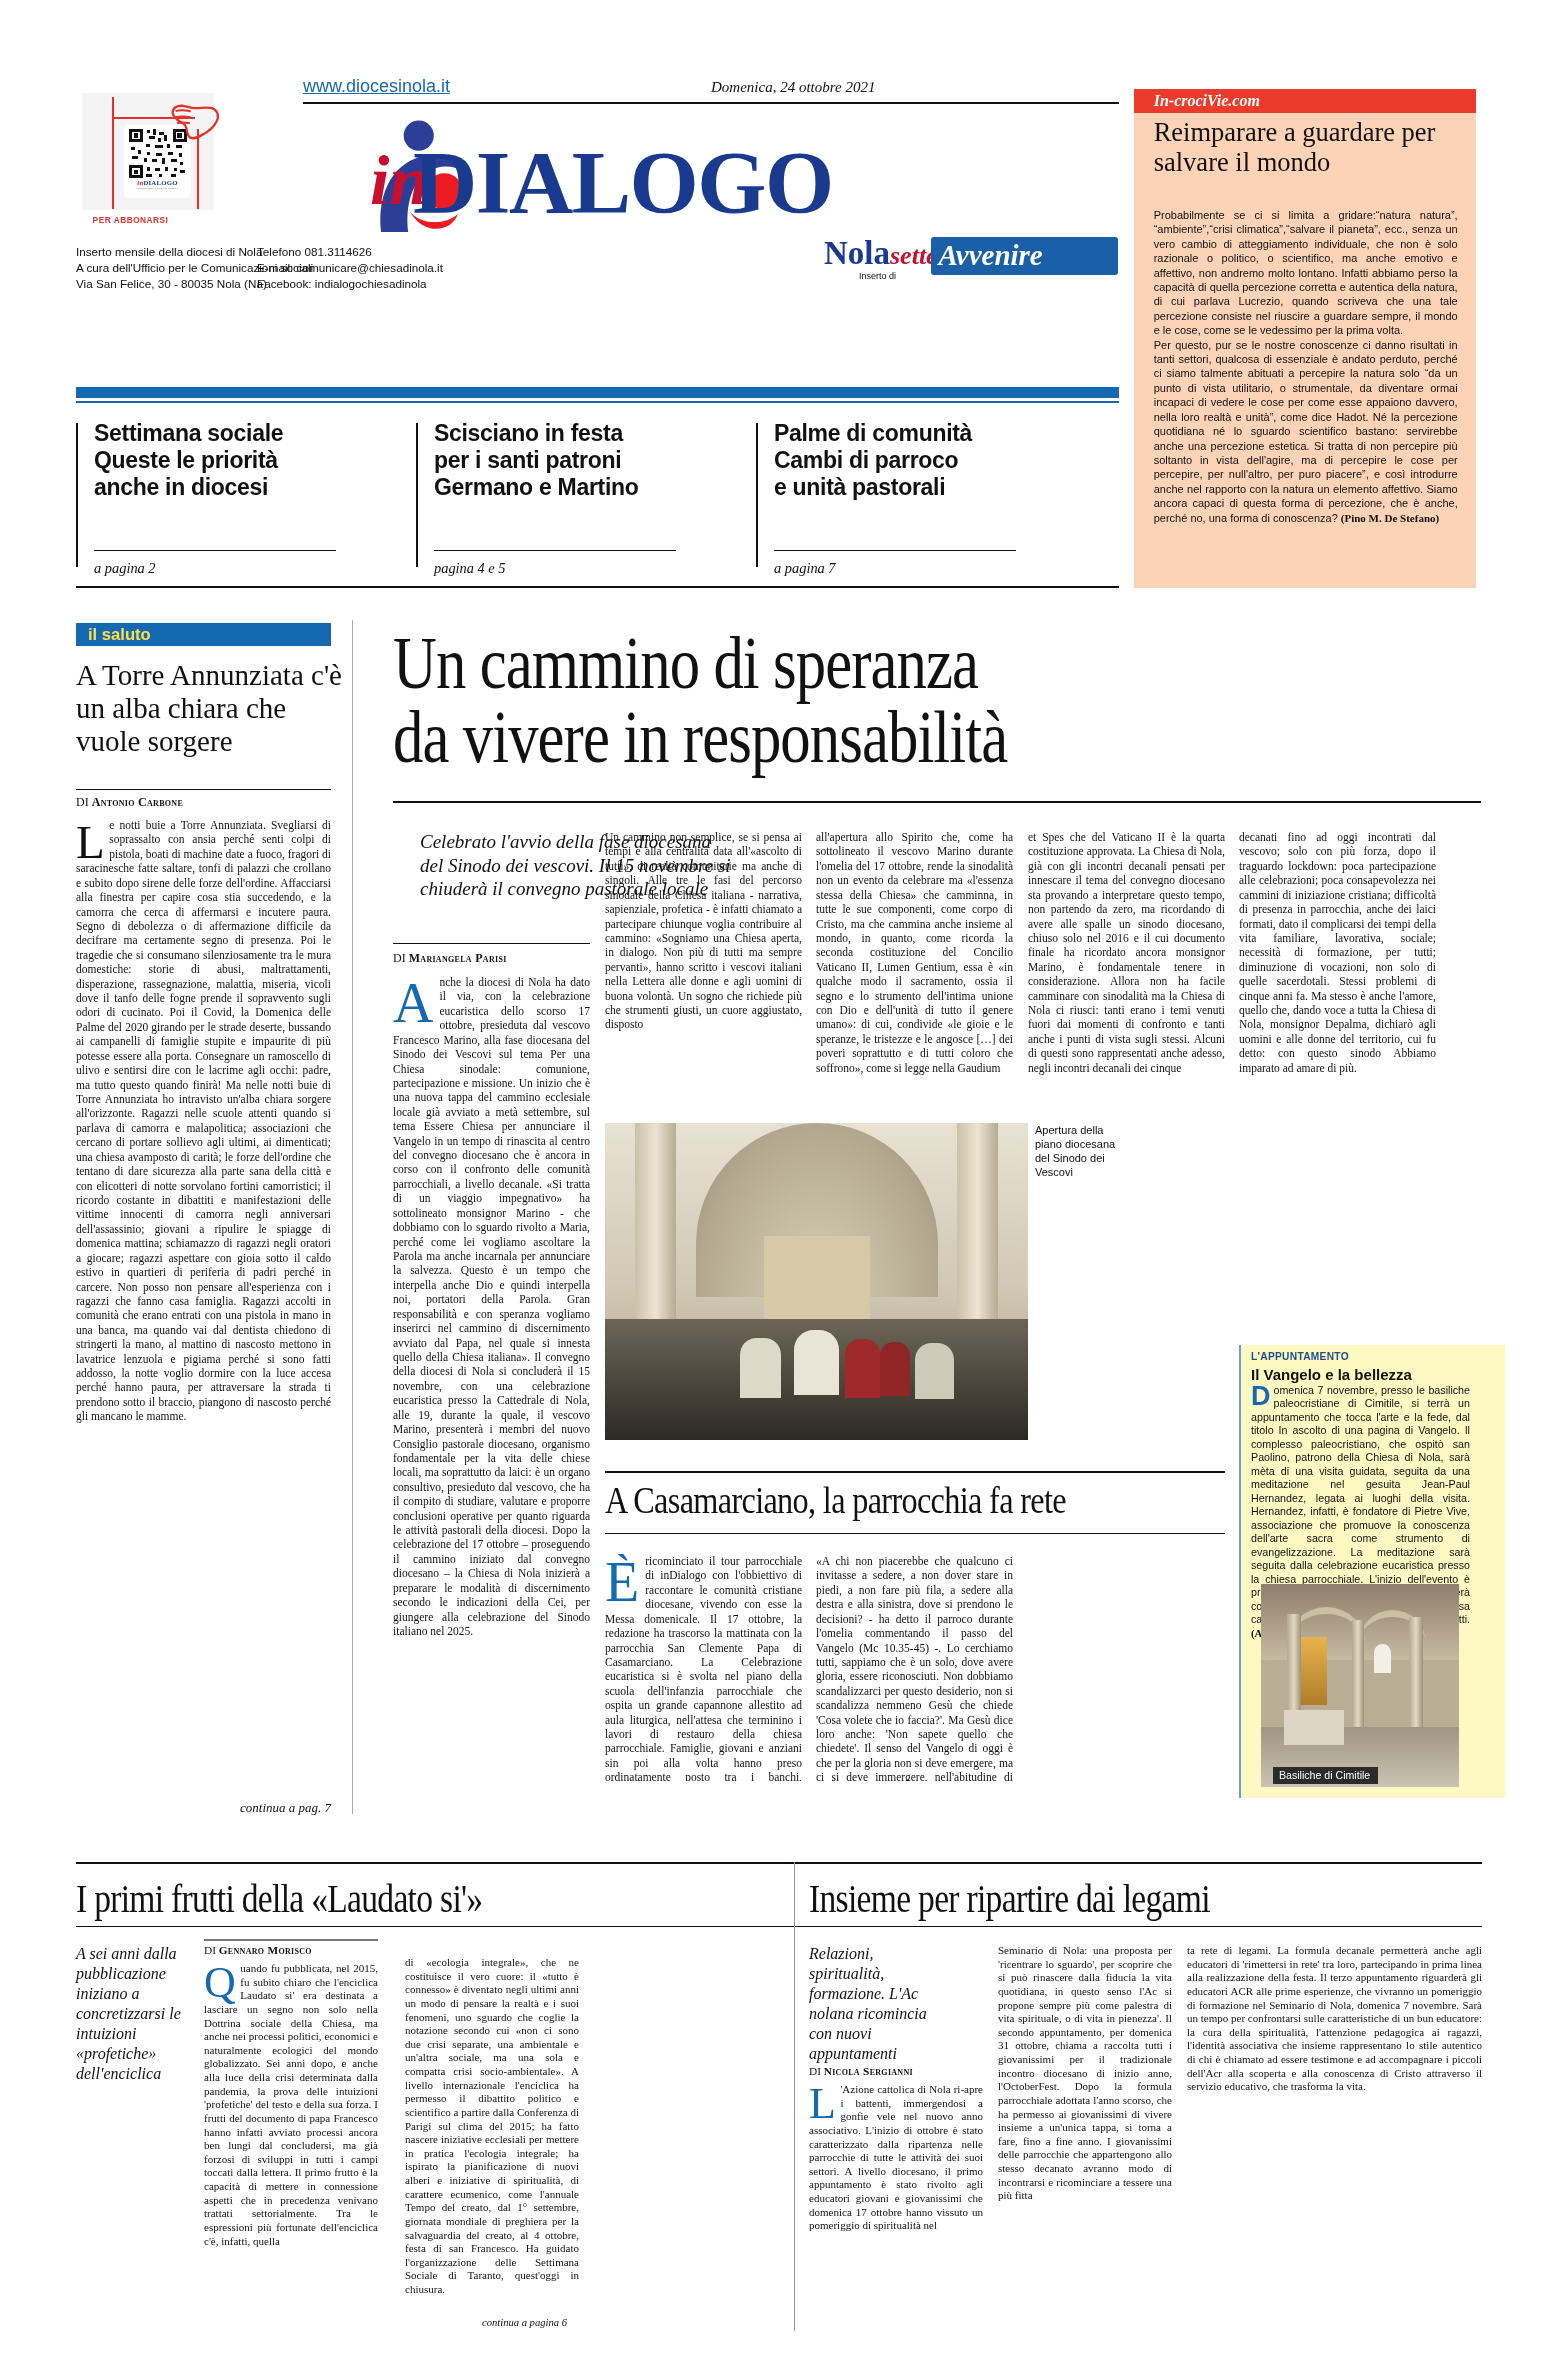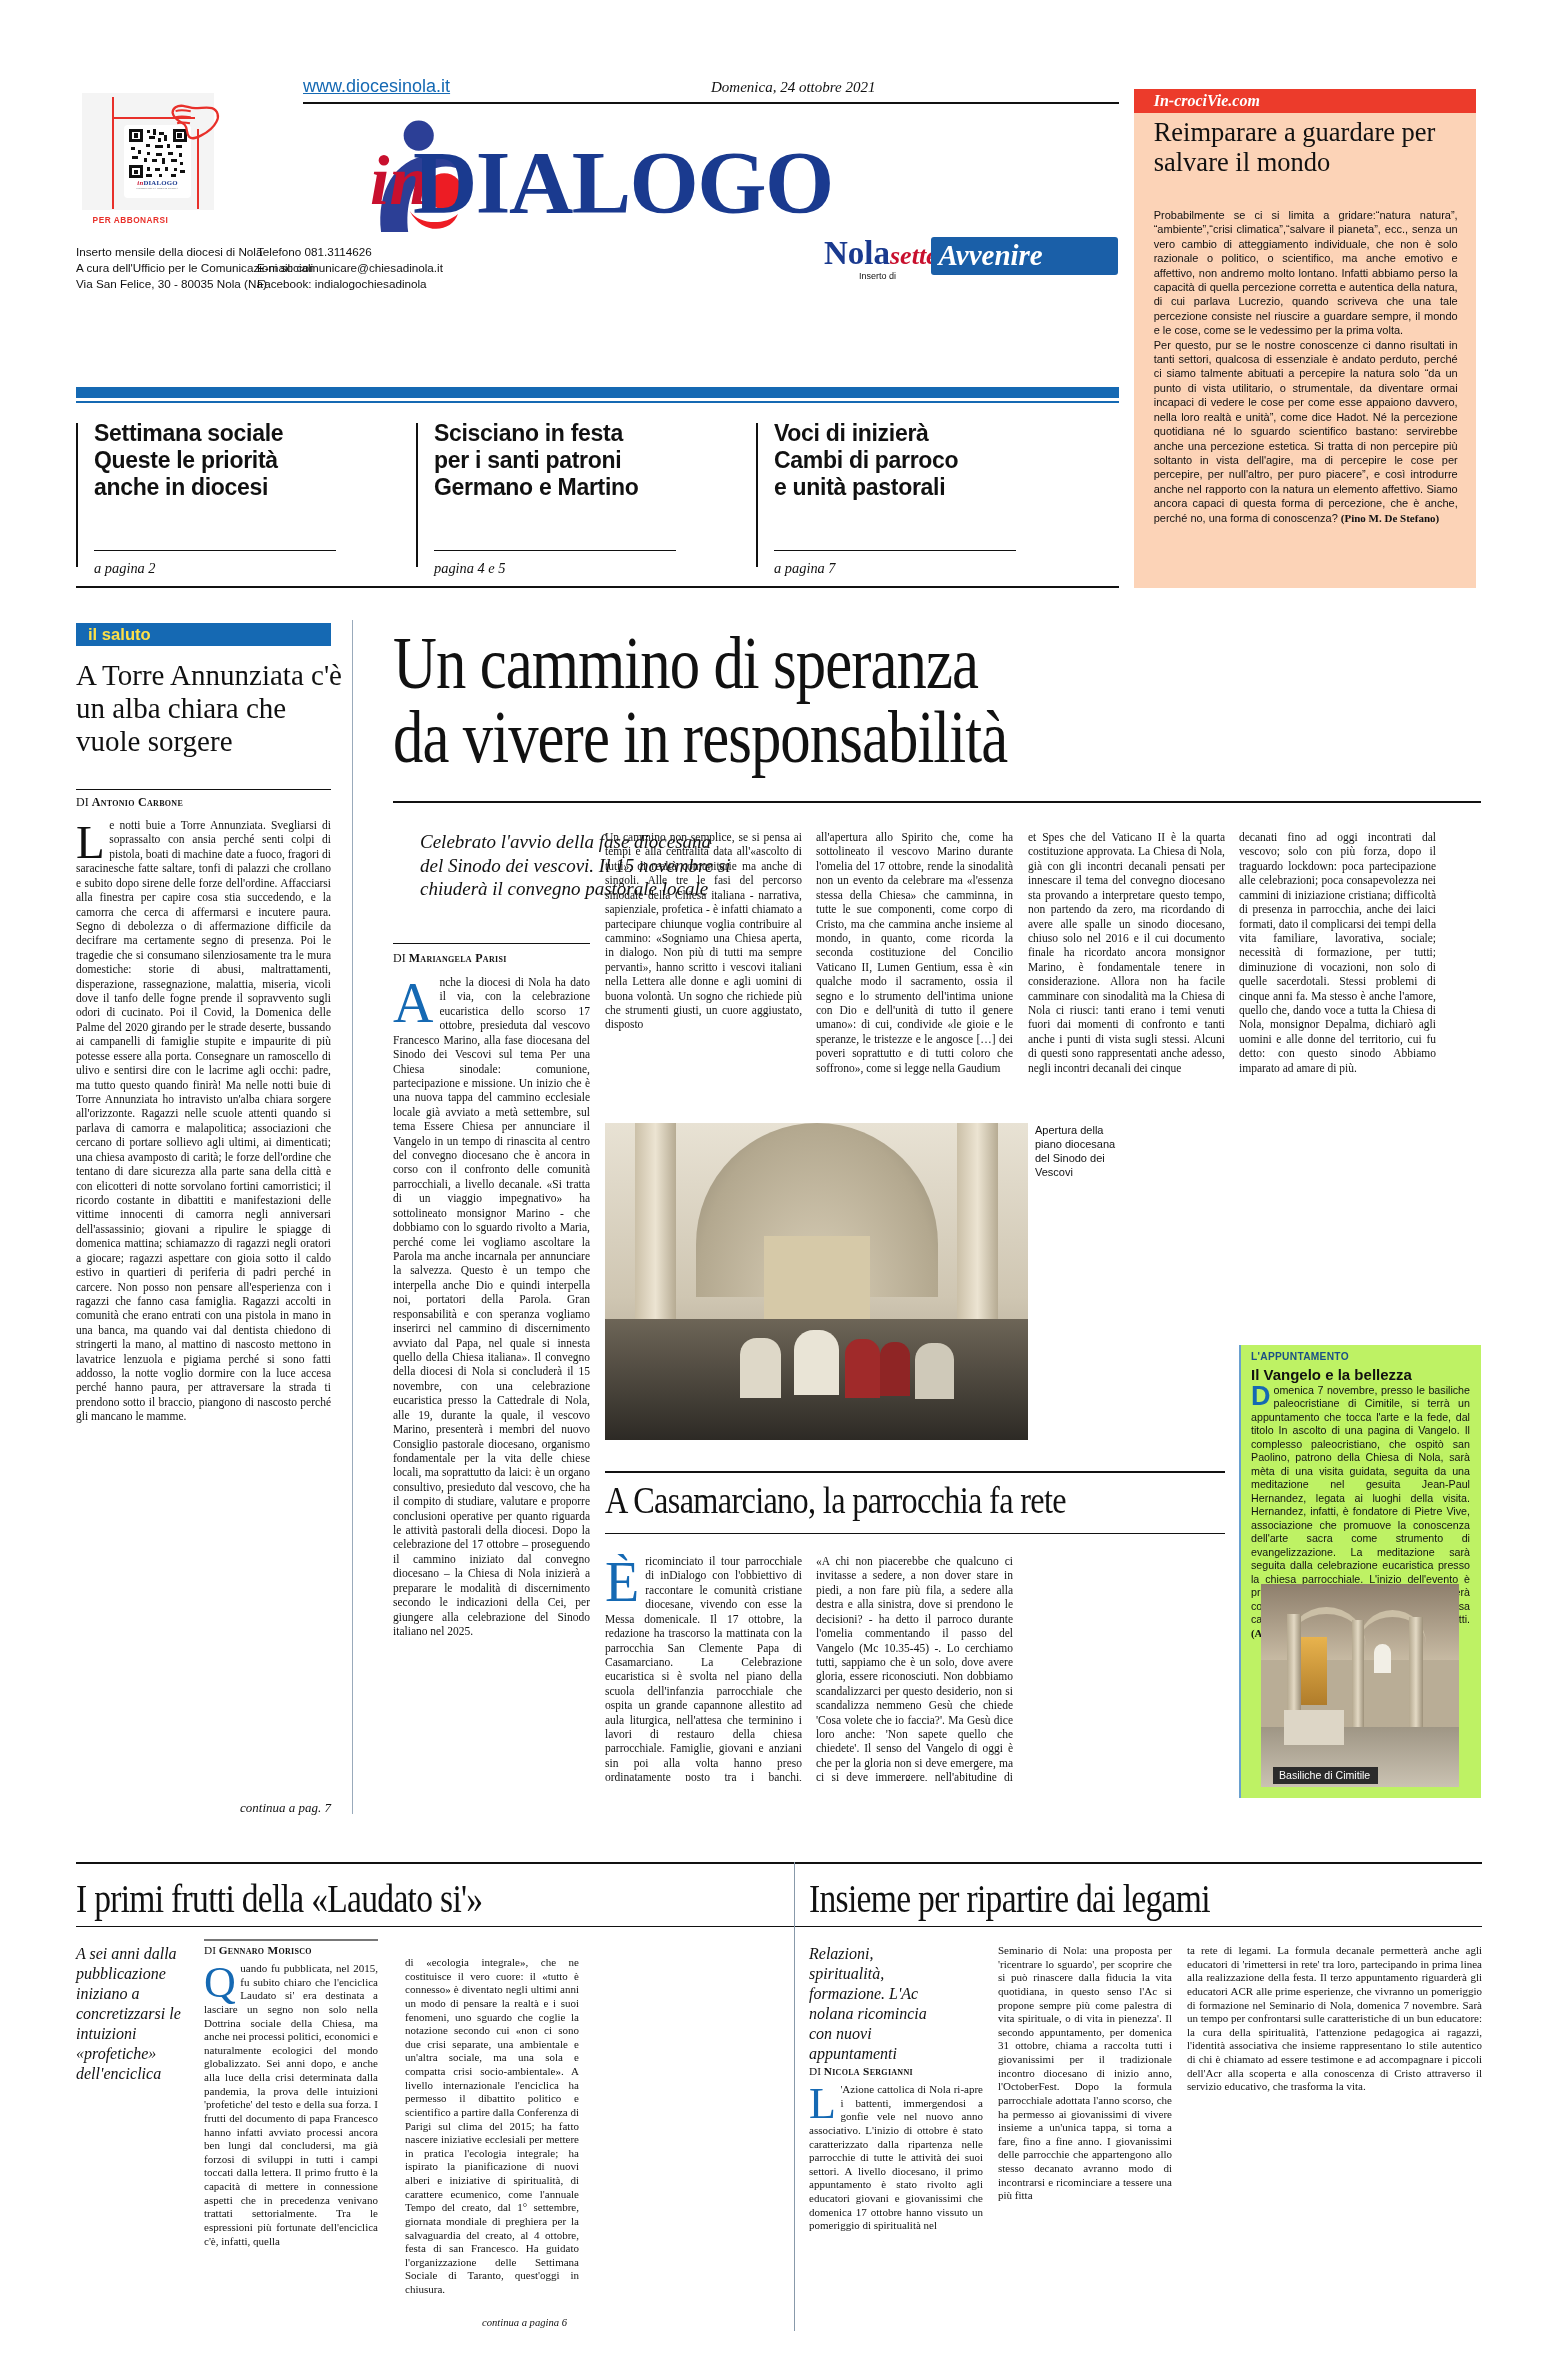--- a/index.html
+++ b/index.html
@@ -116,21 +116,21 @@
   
   .sub2-rule{position:absolute;left:605px;top:1471px;width:620px;height:1.5px;background:#111;}
   .sub2{position:absolute;left:605px;top:1481px;width:756px;font-family:"Liberation Serif",serif;font-size:38px;line-height:1.0;letter-spacing:-0.8px;transform:scaleX(0.85);transform-origin:left top;white-space:nowrap;}
   .sub2-rule2{position:absolute;left:605px;top:1533px;width:620px;height:1.1px;background:#111;}
   .d1{left:605px;top:1554px;width:197px;height:227px;}
   .d1 .dropcap{color:#1569b3;}
   .d2{left:816px;top:1554px;width:197px;height:227px;}
   .d3{left:1028px;top:1554px;width:197px;height:227px;}
 
   
-  .appt{position:absolute;left:1239px;top:1345px;width:242px;height:453px;background:#bef264;}
+  .appt{position:absolute;left:1239px;top:1345px;width:242px;height:453px;background:#fef9c3;padding-left:24px;}
   .appt .vline{position:absolute;left:0;top:0;width:2.3px;height:453px;background:#6aa0cf;}
   .appt .kicker{position:absolute;left:12px;top:6px;font-family:"Liberation Sans",sans-serif;font-weight:bold;font-size:10.2px;letter-spacing:0.3px;color:#1a4f87;}
   .appt h4{position:absolute;left:12px;top:21px;margin:0;font-family:"Liberation Sans",sans-serif;font-weight:bold;font-size:15px;}
   .appt .txt{position:absolute;left:12px;top:39px;width:219px;font-family:"Liberation Sans",sans-serif;font-size:10.7px;line-height:1.26;text-align:justify;}
   .appt .txt .dropcap{float:left;font-size:27px;line-height:21px;padding:1.5px 3px 0 0;color:#1569b3;font-weight:bold;}
   .appt .sig{font-weight:bold;font-family:"Liberation Serif",serif;}
   .appt-photo{position:absolute;left:1261px;top:1584px;width:198px;height:203px;overflow:hidden;background:#b9ad96;}
   .appt-photo .vault{position:absolute;left:0;top:0;width:198px;height:76px;background:linear-gradient(#8e7f6c,#c7baa3);}
   .appt-photo .col1{position:absolute;left:26px;top:30px;width:13.6px;height:144px;background:linear-gradient(90deg,#b4a88f,#e3d9c4,#9c9079);}
   .appt-photo .col2{position:absolute;left:91px;top:36px;width:12px;height:136px;background:linear-gradient(90deg,#b4a88f,#e3d9c4,#9c9079);}
@@ -283,21 +283,21 @@
         <span>Scisciano in festa</span><br>
         <span>per i santi patroni</span><br>
         <span>Germano e Martino</span>
       </h3>
       <div class="hr"></div>
       <div class="pg">pagina 4 e 5</div>
     </div>
     <div class="teaser t3">
       <div class="vr"></div>
       <h3>
-        <span>Voci di inizierà</span><br>
+        <span>Palme di comunità</span><br>
         <span>Cambi di parroco</span><br>
         <span>e unità pastorali</span>
       </h3>
       <div class="hr"></div>
       <div class="pg">a pagina 7</div>
     </div>
   </div>
   <div class="teasers-base"></div>
 
   <div class="crocivie">

